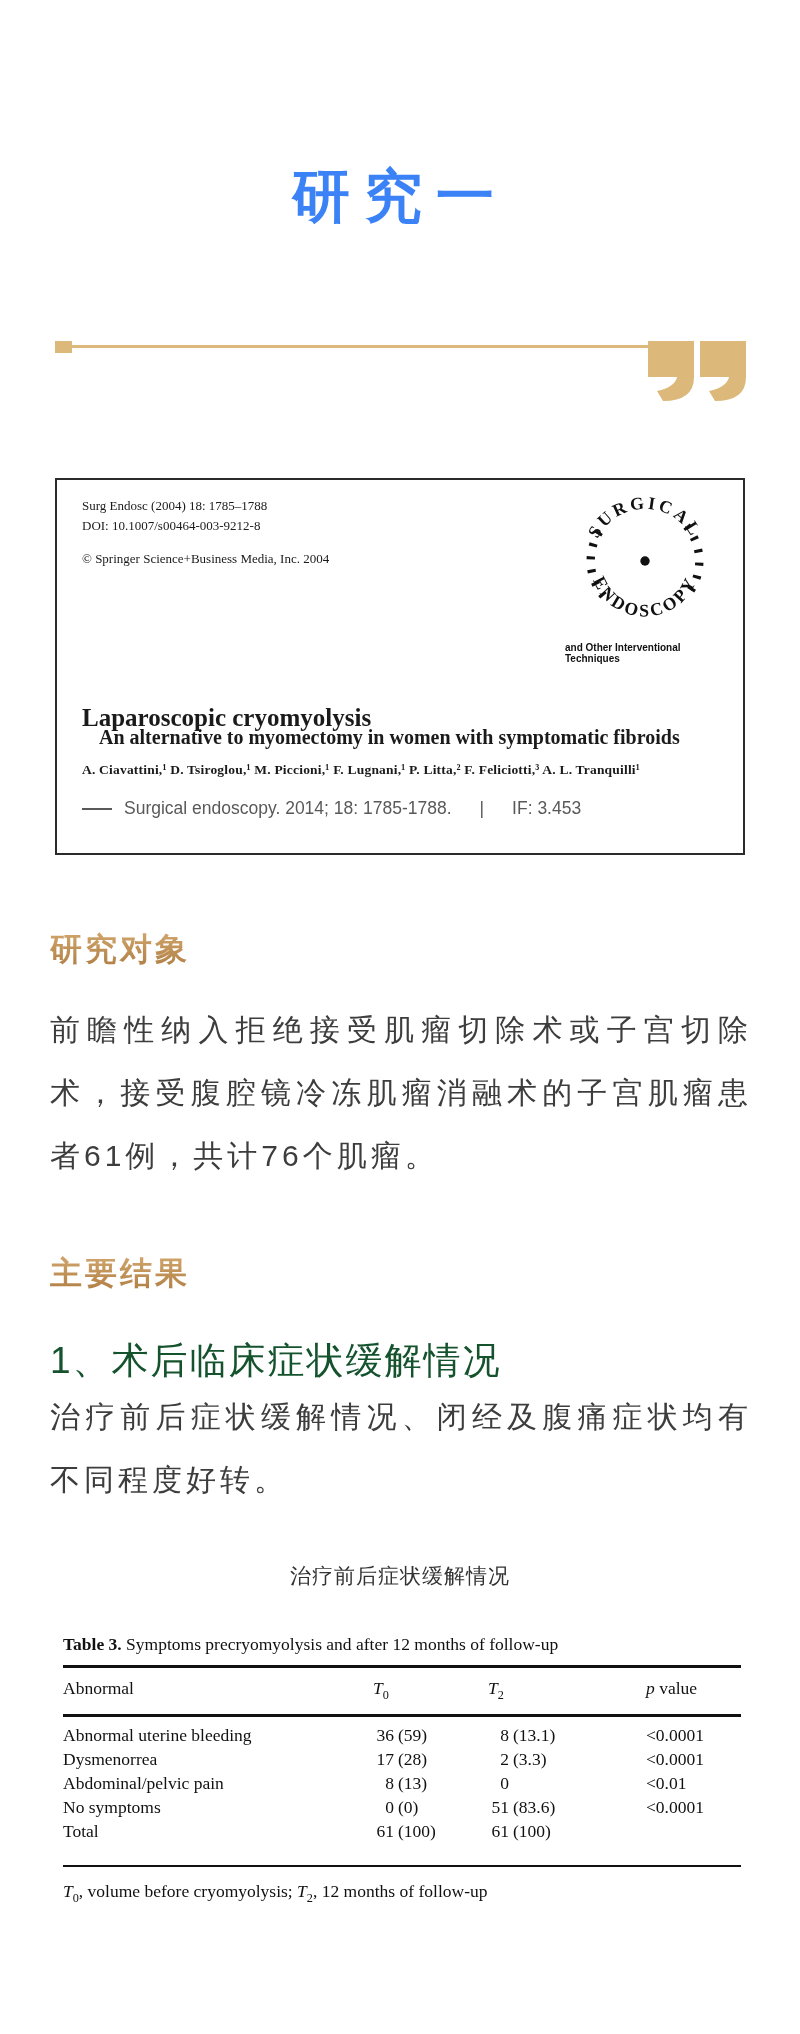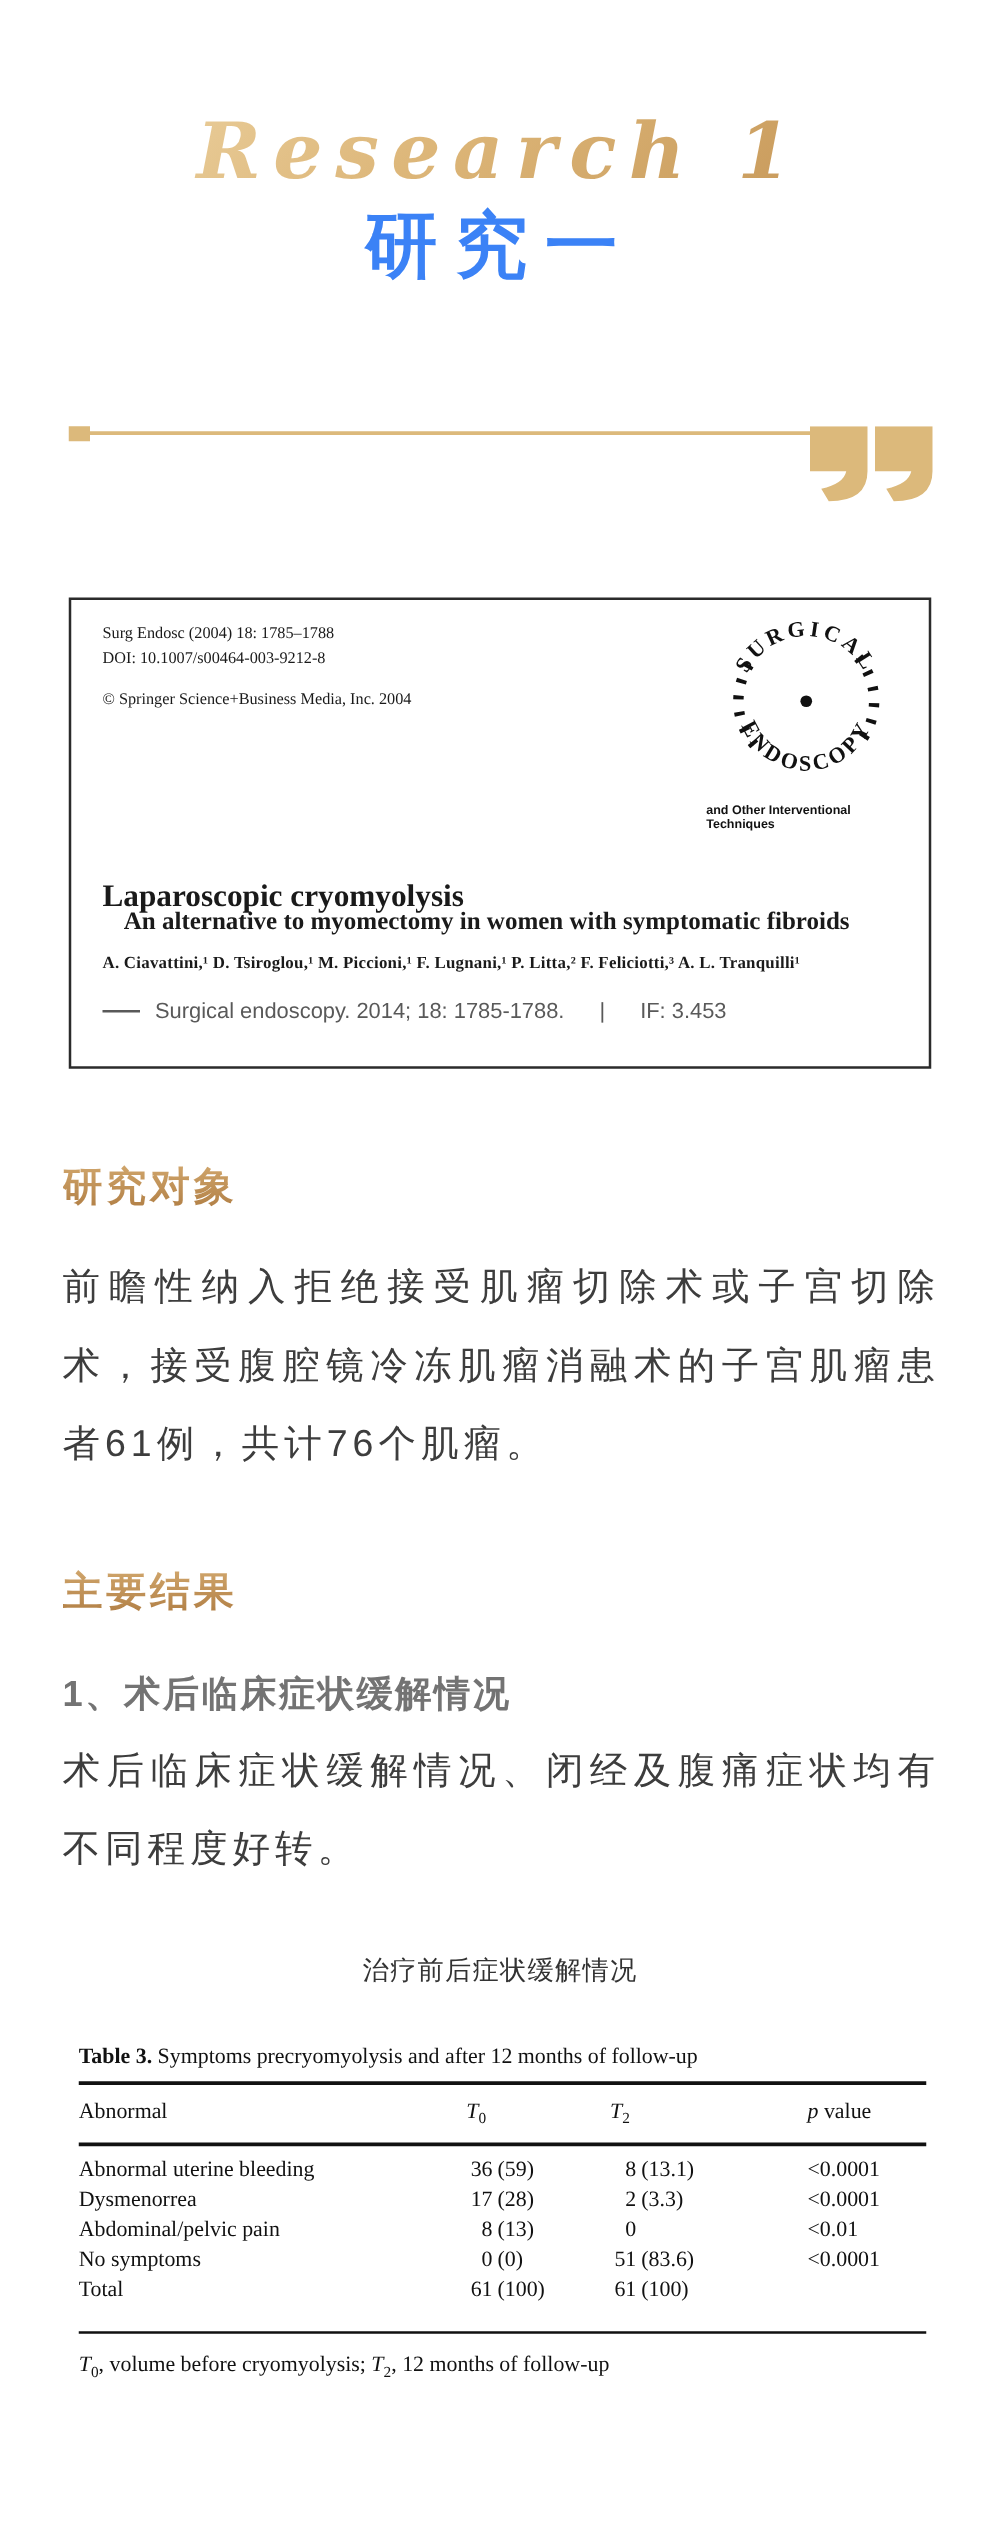--- a/index.html
+++ b/index.html
@@ -55,21 +55,21 @@
     position:absolute;left:50px;
     font-family:"Liberation Serif","DejaVu Serif",serif;font-weight:bold;
     font-size:32px;letter-spacing:3px;color:#b9854b;
     background:linear-gradient(180deg,#d3a96f 0%,#ad7a40 100%);
     -webkit-background-clip:text;background-clip:text;-webkit-text-fill-color:transparent;
   }
   .h-subjects{top:928px;}
   .h-results{top:1252px;}
   .gold-sub-heading{
     position:absolute;left:50px;top:1336px;
-    font-size:29px;font-weight:bold;letter-spacing:2px;color:#737373;
+    font-size:37px;font-weight:normal;letter-spacing:2px;color:#14532d;
   }
 
   
   .body-para{
     position:absolute;left:50px;width:702px;
     font-size:30px;line-height:63px;letter-spacing:4px;color:#3d3d3d;
     text-align:justify;text-justify:inter-ideograph;
   }
   .para-subjects{top:998px;}
   .para-result1{top:1385px;}
@@ -103,21 +103,20 @@
   sub{font-size:70%;}
   .num{display:inline-block;min-width:21px;text-align:right;margin-right:4px;}
   .tbl-body{margin-top:6px;margin-bottom:22px;}
   .tbl-footnote{margin-top:14px;font-size:17.5px;}
 </style>
 </head>
 <body>
 
 <div class="page">
 
-  <div class="title-en">Research 1</div>
   <div class="title-zh">研究一</div>
 
   <div class="divider-square"></div>
   <div class="divider-line"></div>
   <svg class="quotes" width="100" height="62" viewBox="0 0 100 62">
     <path fill="#dcb97b" d="M0 0 H46 V36 Q46 60 15 60 L9 50 Q27 46 29 36 H0 Z"></path>
     <path fill="#dcb97b" d="M52 0 H98 V36 Q98 60 67 60 L61 50 Q79 46 81 36 H52 Z"></path>
   </svg>
 
   <div class="paper-card">
@@ -156,21 +155,21 @@
       <span class="cite-pipe">|</span>
       <span>IF: 3.453</span>
     </div>
   </div>
 
   <div class="gold-serif-heading h-subjects">研究对象</div>
   <div class="body-para para-subjects">前瞻性纳入拒绝接受肌瘤切除术或子宫切除术，接受腹腔镜冷冻肌瘤消融术的子宫肌瘤患者61例，共计76个肌瘤。</div>
 
   <div class="gold-serif-heading h-results">主要结果</div>
   <div class="gold-sub-heading">1、术后临床症状缓解情况</div>
-  <div class="body-para para-result1">术后临床症状缓解情况、闭经及腹痛症状均有不同程度好转。</div>
+  <div class="body-para para-result1">治疗前后症状缓解情况、闭经及腹痛症状均有不同程度好转。</div>
 
   <div class="table-caption">治疗前后症状缓解情况</div>
 
   <div class="sci-table">
     <div class="tbl-title">
       <span class="bold">Table 3.</span><span> Symptoms precryomyolysis and after 12 months of follow-up</span>
     </div>
     <div class="rule"></div>
 
 

